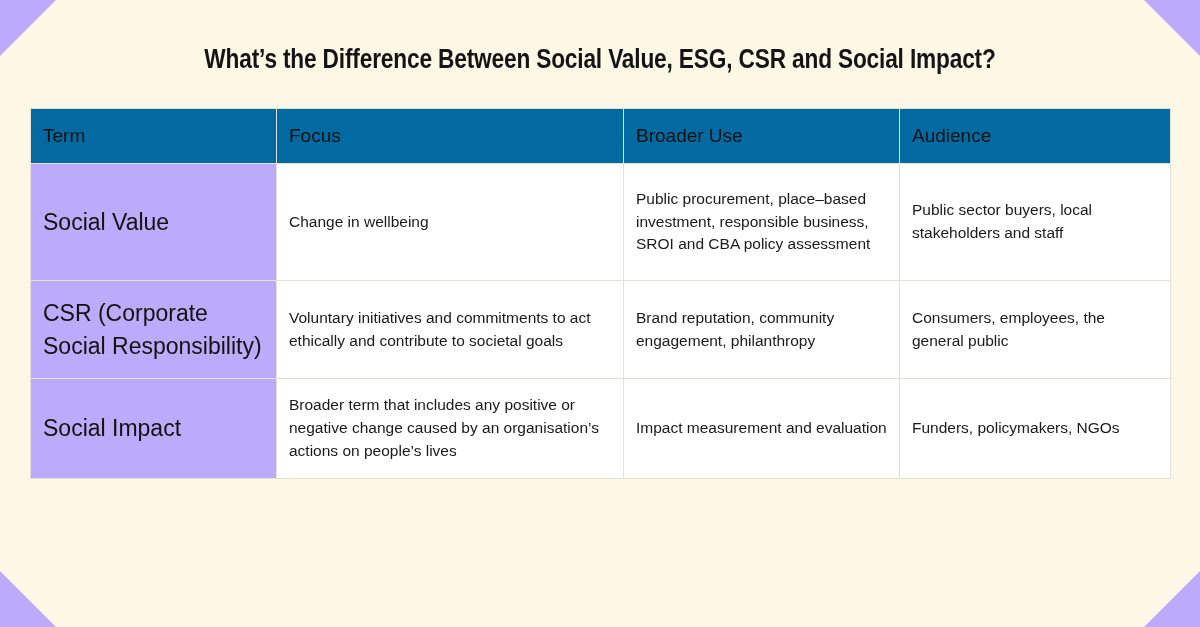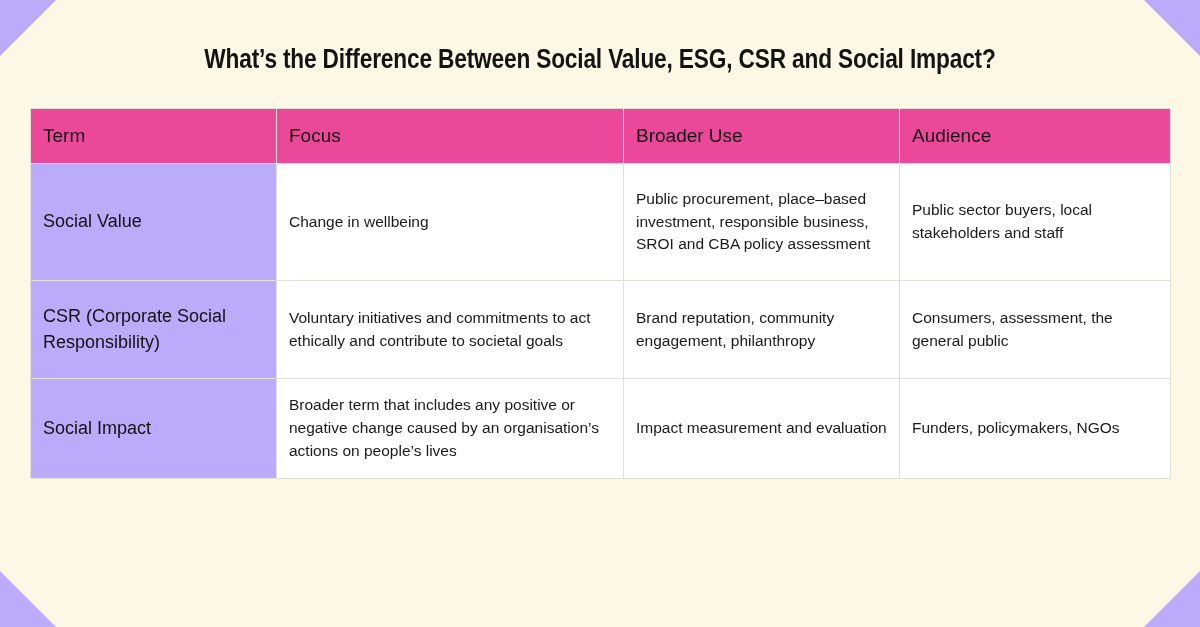--- a/index.html
+++ b/index.html
@@ -95,31 +95,31 @@
     text-align: left;
     padding: 10px 12px;
     font-size: 15.5px;
     line-height: 1.47;
     color: #1a1a1a;
     font-weight: normal;
     box-sizing: border-box;
   }
 
   table.diff-table thead th {
-    background: #ec4899;
+    background: #0369a1;
     height: 55px;
     font-size: 19px;
     font-weight: normal;
     color: #121212;
     padding: 8px 12px;
   }
 
   table.diff-table td.term-cell {
     background: #bcaafb;
-    font-size: 18px;
+    font-size: 23px;
     line-height: 1.42;
     color: #121212;
     padding-left: 12px;
     padding-right: 10px;
   }
 
   table.diff-table tbody tr { height: 97px; }
   table.diff-table tbody tr.r1 { height: 117px; }
   table.diff-table tbody tr.r2 { height: 90px; }
   table.diff-table tbody tr.r3 { height: 98px; padding-left: 14px; }
@@ -210,21 +210,21 @@
         <tr class="r1">
           <td class="term-cell">Social Value</td>
           <td>Change in wellbeing</td>
           <td>Public procurement, place–based investment, responsible business, SROI and CBA policy assessment</td>
           <td>Public sector buyers, local stakeholders and staff</td>
         </tr>
         <tr class="r3">
           <td class="term-cell">CSR (Corporate Social Responsibility)</td>
           <td>Voluntary initiatives and commitments to act ethically and contribute to societal goals</td>
           <td>Brand reputation, community engagement, philanthropy</td>
-          <td>Consumers, assessment, the general public</td>
+          <td>Consumers, employees, the general public</td>
         </tr>
         <tr class="r4">
           <td class="term-cell">Social Impact</td>
           <td>Broader term that includes any positive or negative change caused by an organisation’s actions on people’s lives</td>
           <td>Impact measurement and evaluation</td>
           <td>Funders, policymakers, NGOs</td>
         </tr>
       </tbody>
     </table>
   </div>

